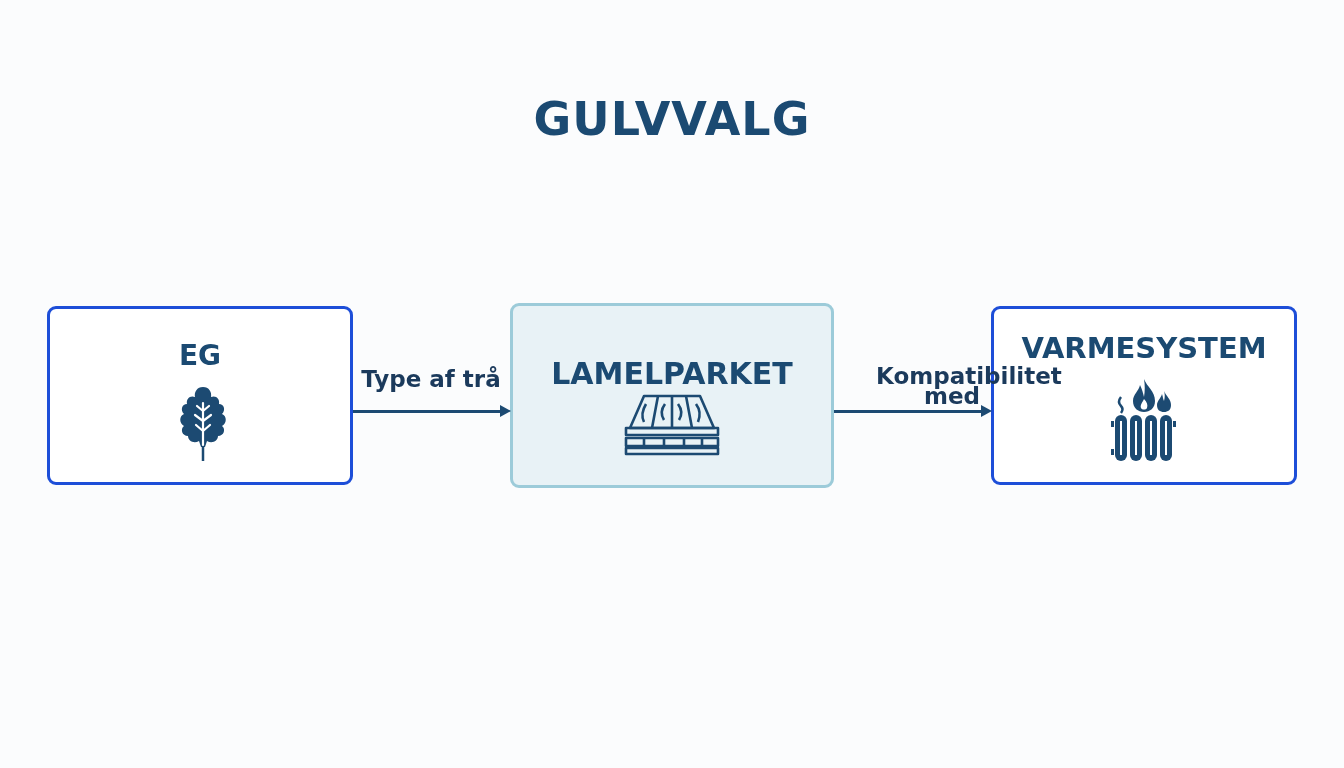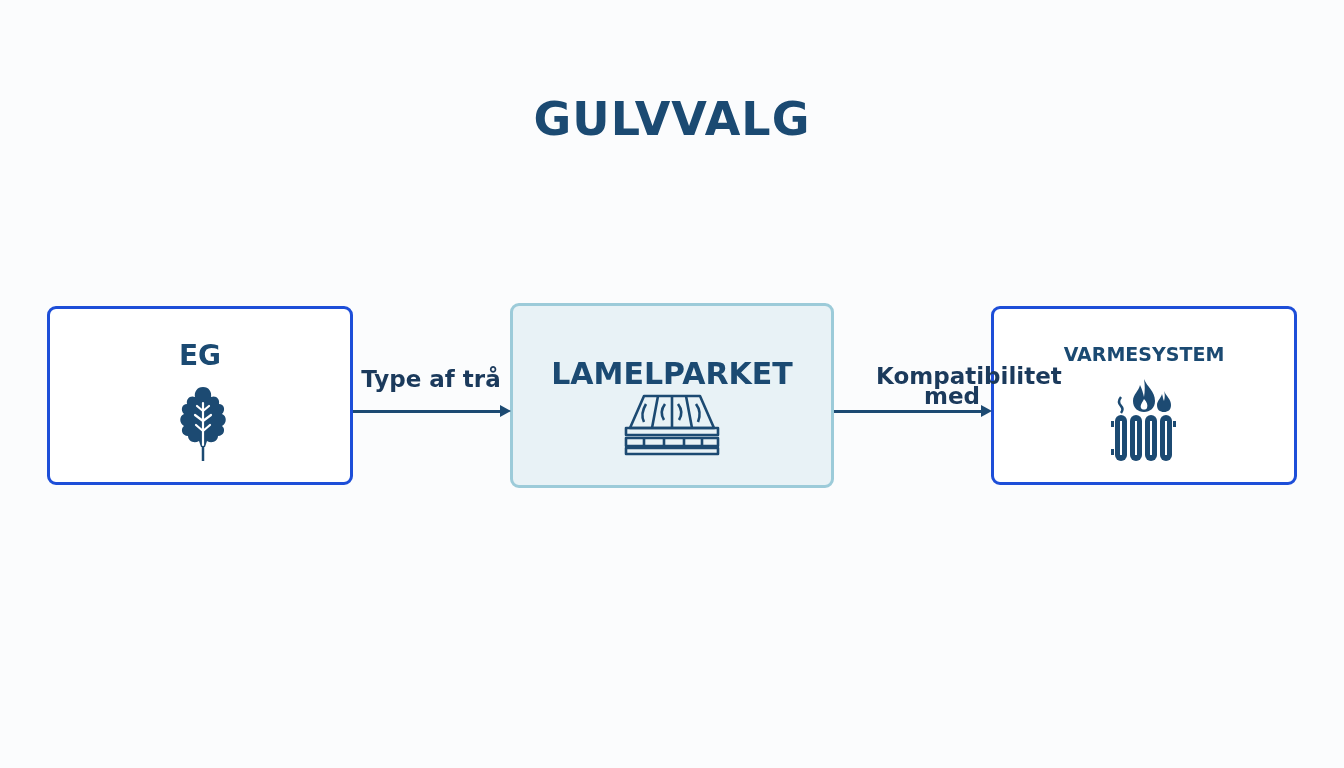--- a/index.html
+++ b/index.html
@@ -57,21 +57,21 @@
       <path d="M24 14 q-6 10 -2 18 M43 14 q-6 8 -1 16 M56 14 q6 8 1 16 M74 14 q6 8 2 18"></path>
       <rect x="4" y="38" width="92" height="7"></rect>
       <rect x="4" y="48" width="92" height="8"></rect>
       <path d="M22 48 L22 56 M42 48 L42 56 M62 48 L62 56 M80 48 L80 56"></path>
       <rect x="4" y="58" width="92" height="6"></rect>
     </g>
   </svg>
 </div>
 
 <div class="box" style="left:991px; top:306px; width:306px; height:179px;">
-  <div class="box-label" style="top:34px; font-size:19px;">VARMESYSTEM</div>
+  <div class="box-label" style="top:22px; font-size:29px;">VARMESYSTEM</div>
   <svg class="icon" style="left:117px; top:68px;" width="70" height="86" viewBox="0 0 70 86">
     <g fill="#1c4a72">
       <path d="M33 2 C36 10 44 14 44 24 C44 31 39 35 33 35 C27 35 22 31 22 24 C22 17 28 14 29 8 C31 12 32 16 33 20 C34 14 34 8 33 2 Z"></path>
       <path d="M53 14 C55 19 60 22 60 28 C60 33 57 35 53 35 C49 35 46 33 46 28 C46 24 50 21 51 17 C52 20 52 22 53 24 C54 20 54 17 53 14 Z"></path>
       <rect x="4" y="38" width="12" height="46" rx="6"></rect>
       <rect x="19" y="38" width="12" height="46" rx="6"></rect>
       <rect x="34" y="38" width="12" height="46" rx="6"></rect>
       <rect x="49" y="38" width="12" height="46" rx="6"></rect>
       <rect x="0" y="44" width="3" height="6"></rect>
       <rect x="0" y="72" width="3" height="6"></rect>

